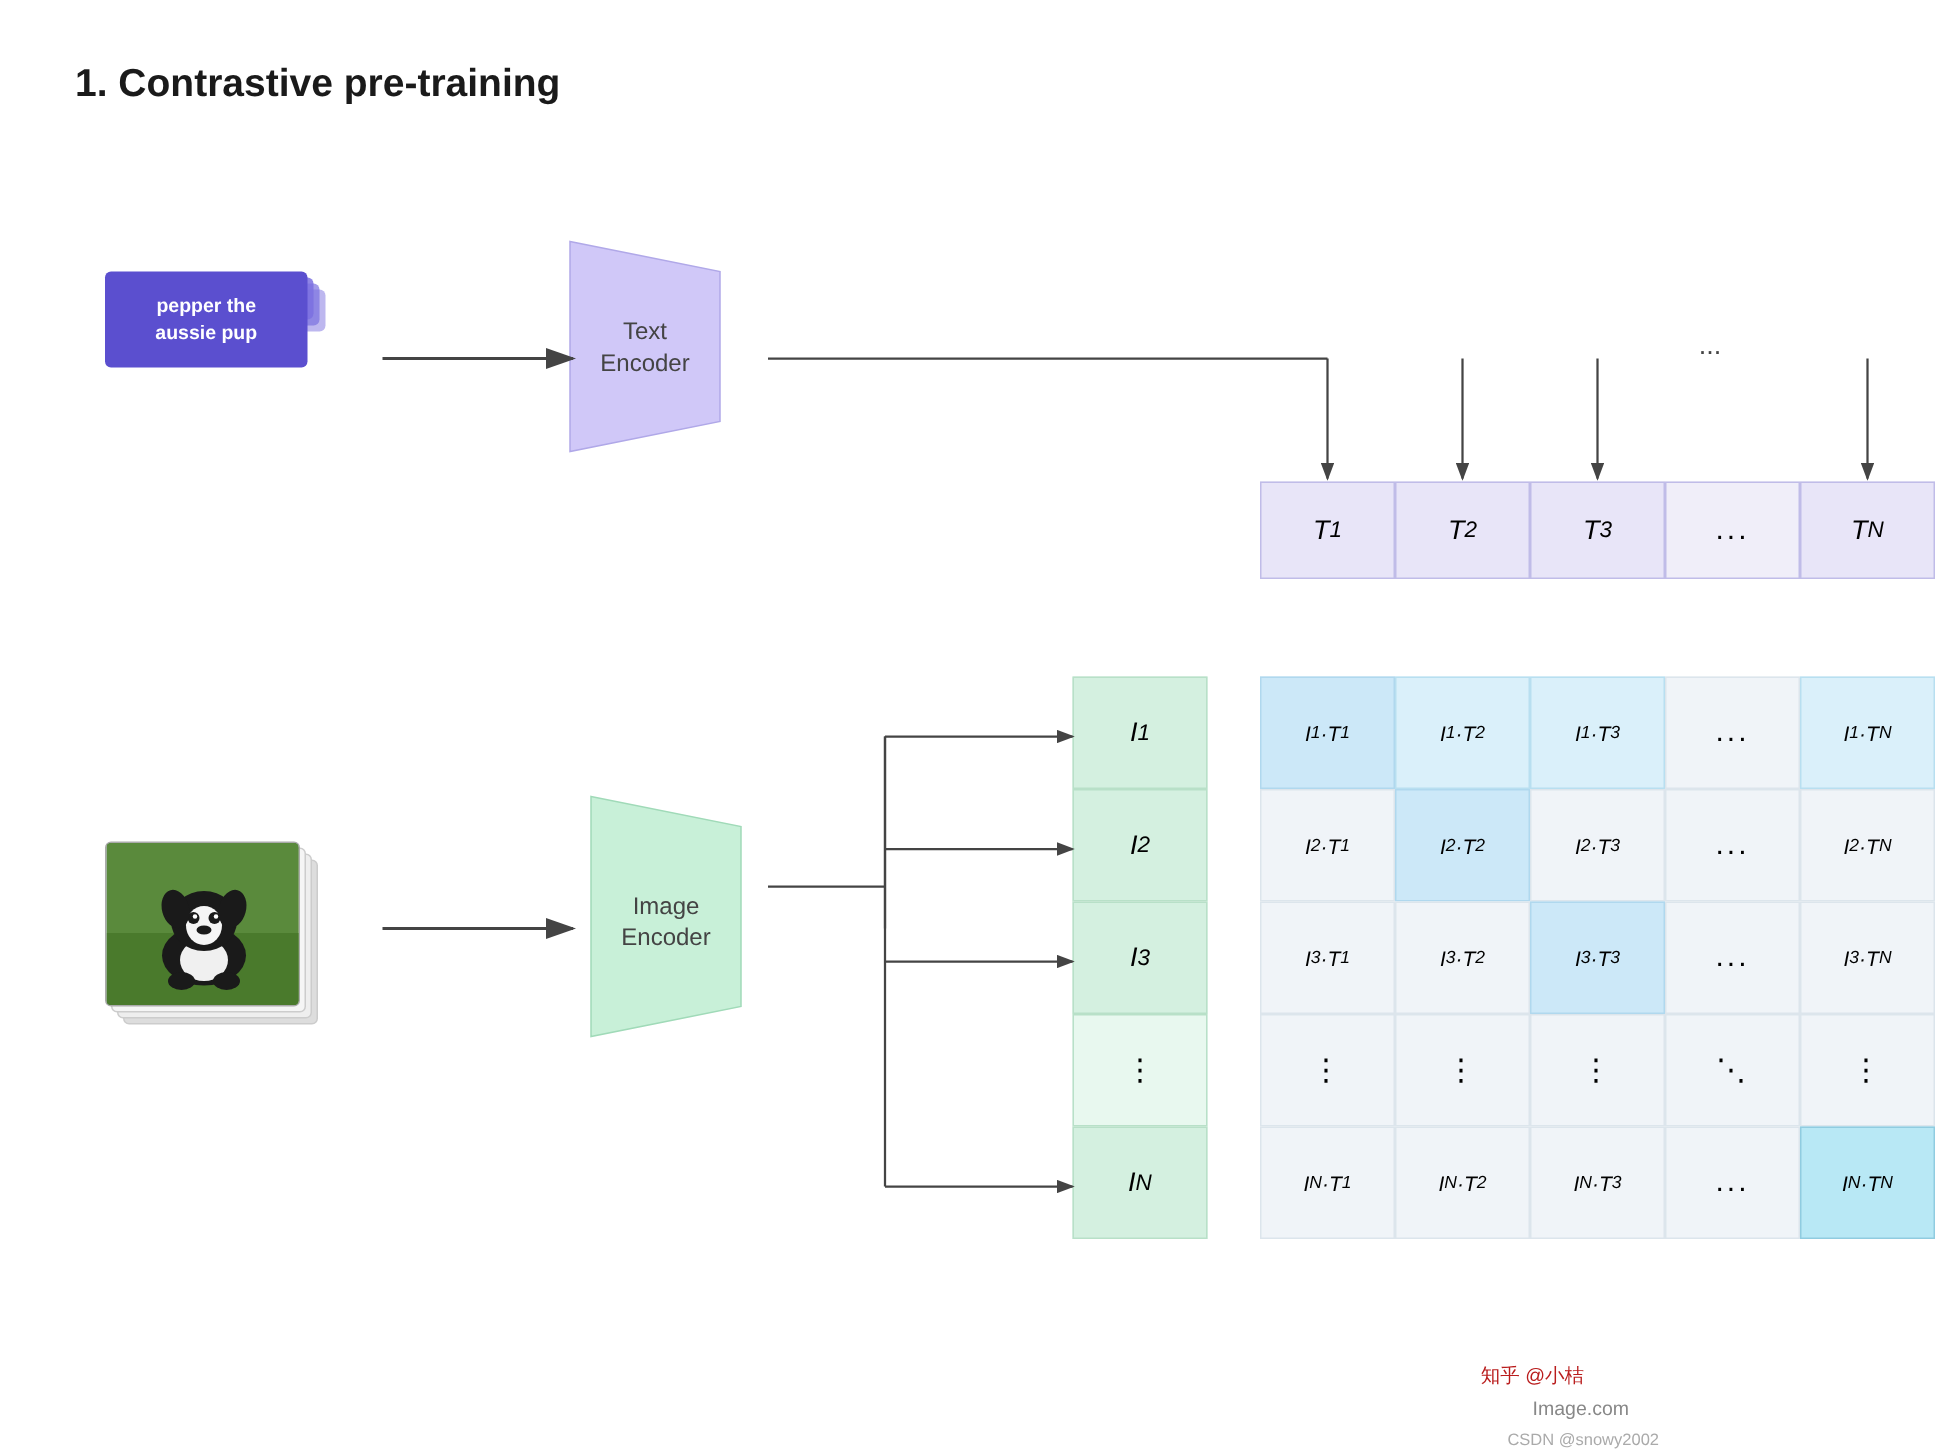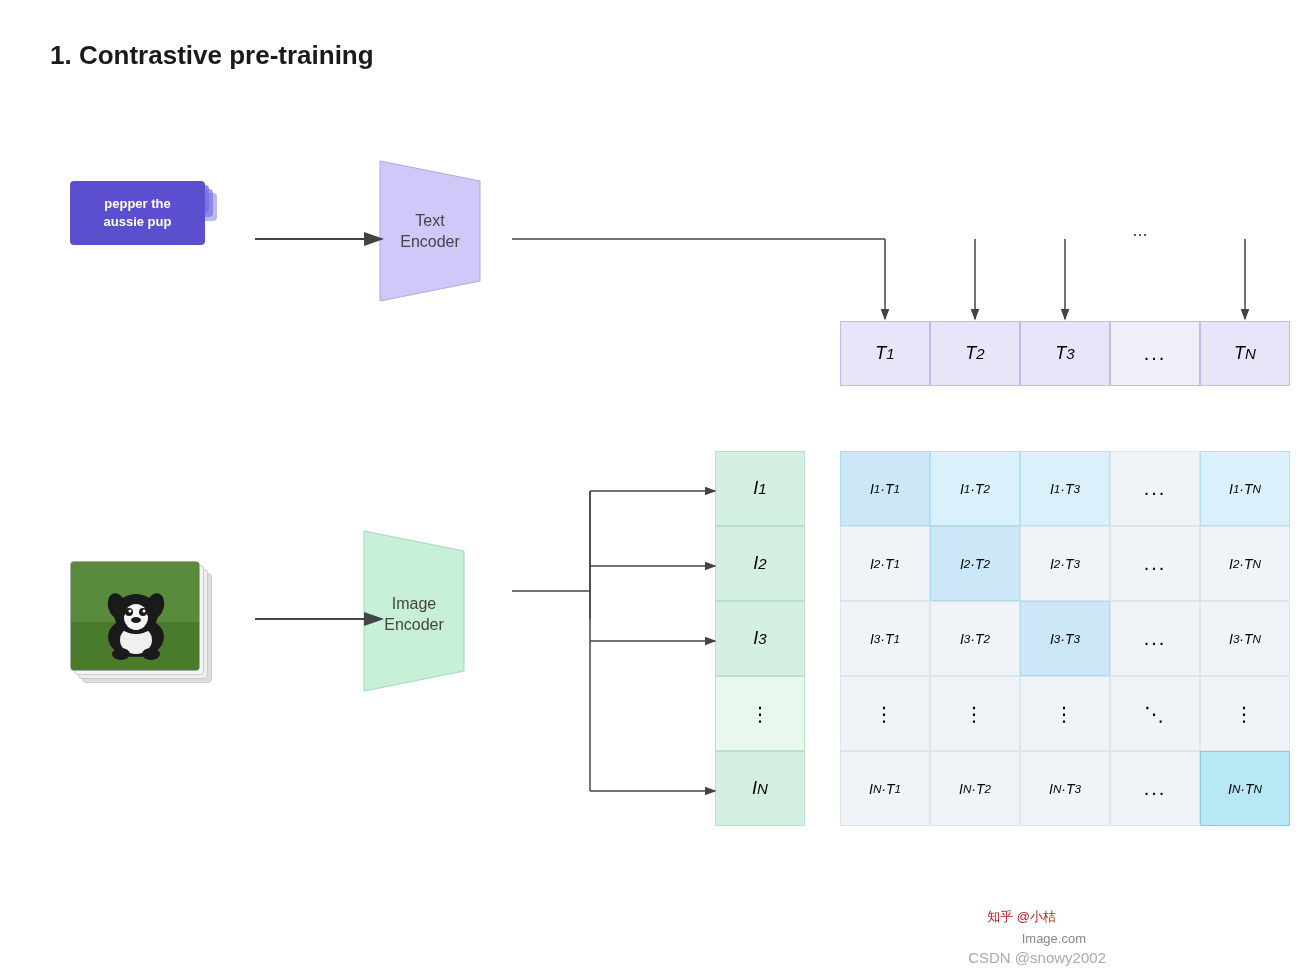--- a/index.html
+++ b/index.html
@@ -185,21 +185,21 @@
       bottom: 35px;
       right: 170px;
       font-size: 13px;
       color: #888;
     }
 
     .watermark-csdn {
       position: absolute;
       bottom: 15px;
       right: 150px;
-      font-size: 15px;
+      font-size: 11px;
       color: #aaa;
     }
   </style>
 </head>
 <body>
 
 <div class="main-container">
   <div class="title">1. Contrastive pre-training</div>
 
   <div class="diagram">
@@ -250,21 +250,21 @@
           <ellipse cx="46" cy="44" rx="9" ry="13" fill="#1a1a1a" transform="rotate(-15 46 44)"></ellipse>
 
           <ellipse cx="84" cy="44" rx="9" ry="13" fill="#1a1a1a" transform="rotate(15 84 44)"></ellipse>
 
           <ellipse cx="50" cy="92" rx="9" ry="6" fill="#1a1a1a"></ellipse>
           <ellipse cx="80" cy="92" rx="9" ry="6" fill="#1a1a1a"></ellipse>
         </svg>
       </div>
     </div>
 
-    <div class="encoder-shape" style="left:284px; top:400px;">
+    <div class="encoder-shape" style="left:314px; top:400px;">
       <svg width="160" height="180" viewBox="0 0 160 180">
         <polygon points="30,10 130,30 130,150 30,170" fill="#c8f0d8" stroke="#a0dab8" stroke-width="1"></polygon>
         <text x="80" y="88" text-anchor="middle" font-size="16" fill="#444" font-family="Arial">Image</text>
         <text x="80" y="109" text-anchor="middle" font-size="16" fill="#444" font-family="Arial">Encoder</text>
       </svg>
     </div>
 
     <div style="position:absolute; left:790px; top:200px; display:flex; flex-direction:row;">
       <div class="vector-cell">
           <i>T</i>

